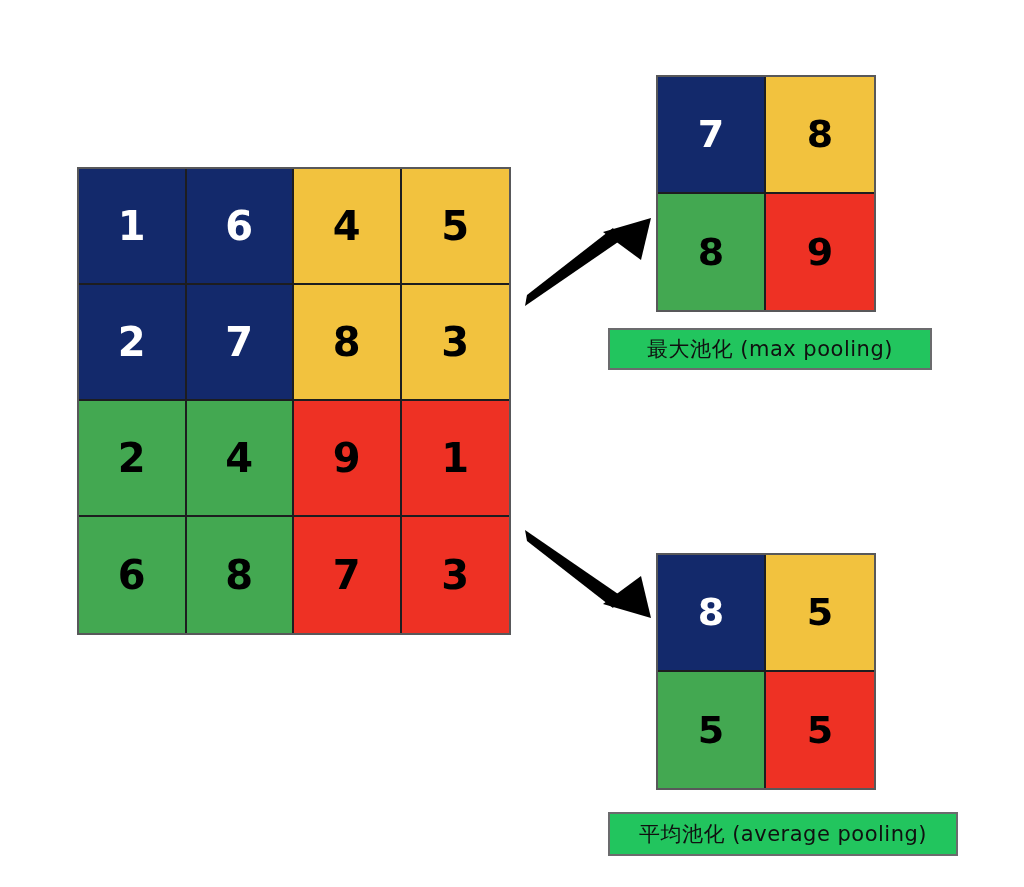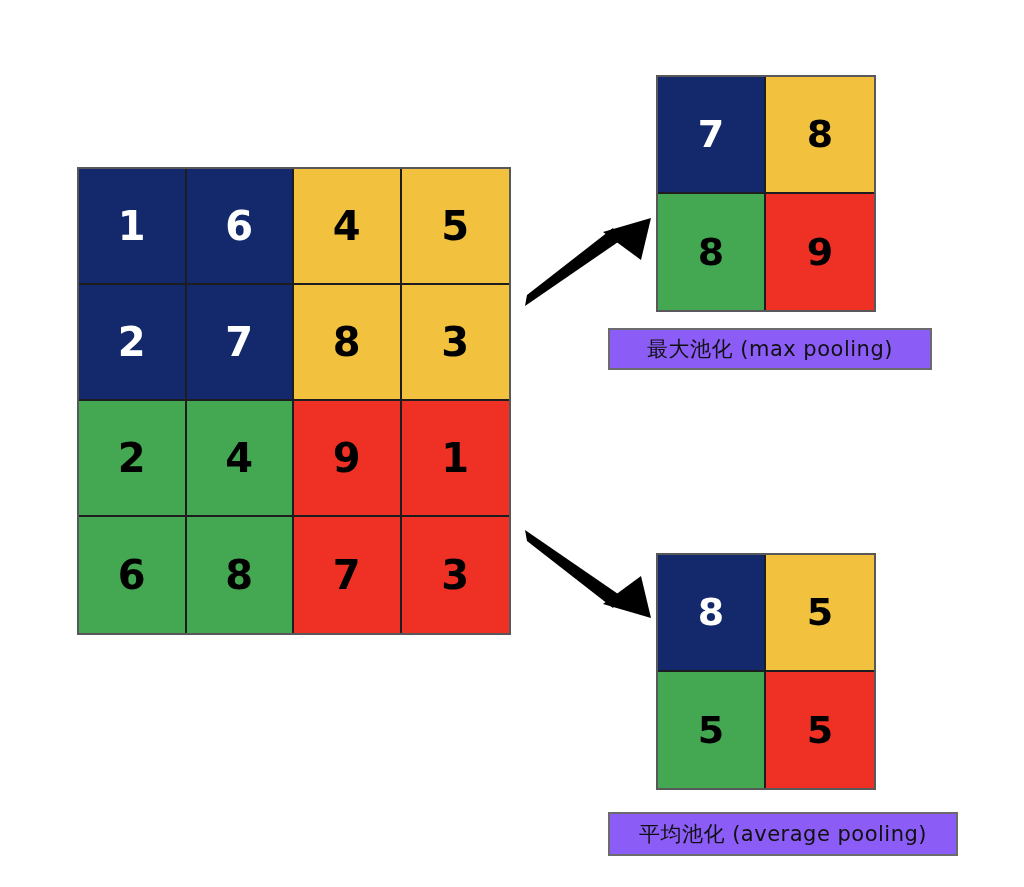--- a/index.html
+++ b/index.html
@@ -75,21 +75,21 @@
   .out-grid .cell:nth-child(n+3) { border-bottom: none; }
 
   #max-grid { left: 656px; top: 75px; }
   #avg-grid { left: 656px; top: 553px; }
 
   
   .caption-box {
     position: absolute;
     box-sizing: border-box;
     border: 2px solid #6b6b6d;
-    background: #8b5cf6;
+    background: #22c55e;
     display: flex;
     align-items: center;
     justify-content: center;
     font-family: "DejaVu Sans", sans-serif;
     font-size: 21px;
     color: #101010;
     letter-spacing: 0.5px;
     white-space: nowrap;
   }
   #max-caption {

